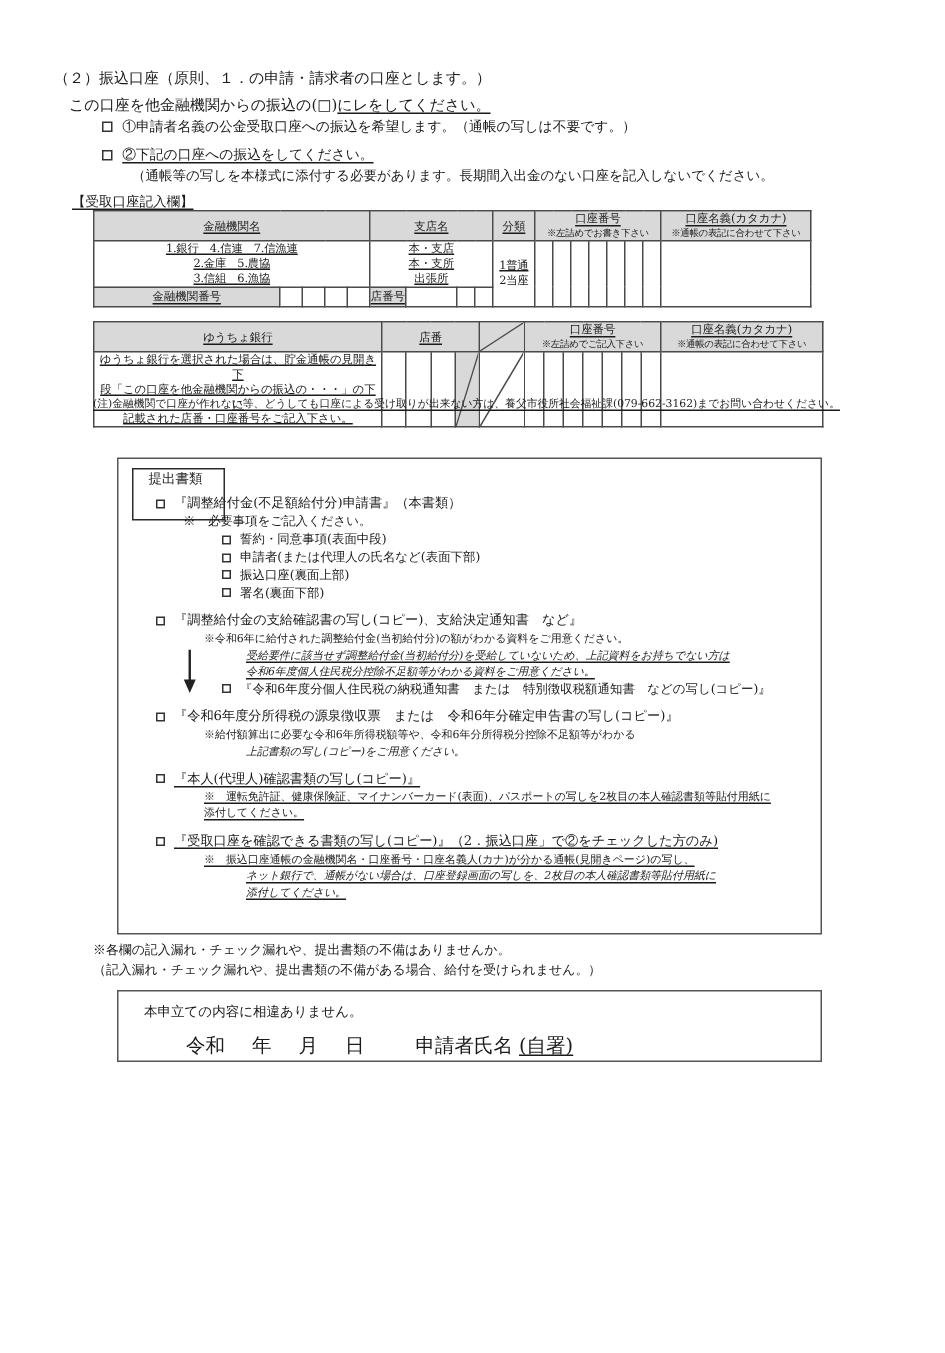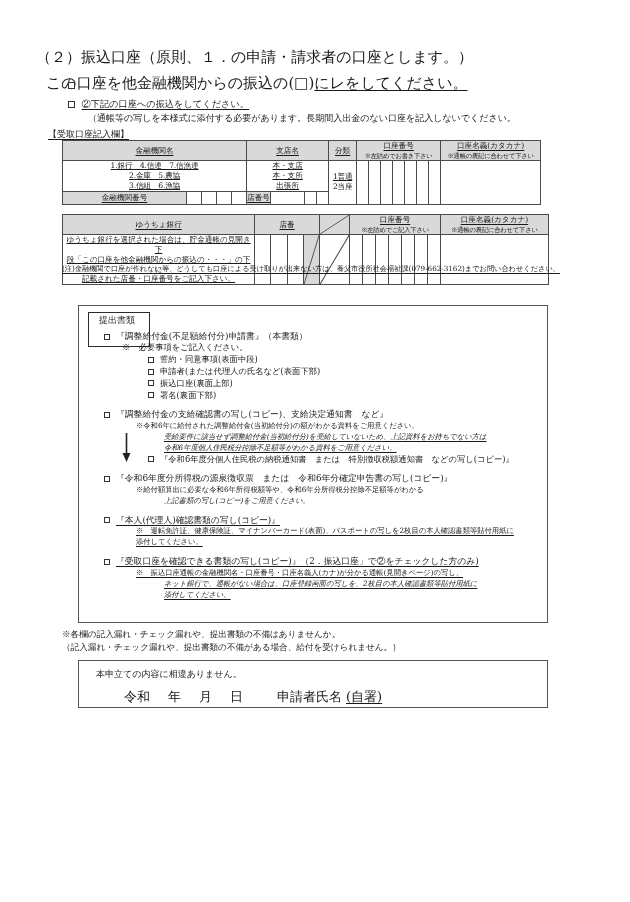--- a/index.html
+++ b/index.html
@@ -21,21 +21,21 @@
     height: 902px;
     padding: 0;
     box-sizing: border-box;
   }
 
   
   .sec-head {
     position: absolute;
     left: 36px;
     top: 44px;
-    font-size: 15px;
+    font-size: 10px;
     line-height: 1.75;
     white-space: nowrap;
   }
   .sec-head .l2 { padding-left: 10px; }
   .u { text-decoration: underline; text-underline-offset: 1.5px; }
 
   .chk-line {
     position: absolute;
     font-size: 9.2px;
     line-height: 1.6;
@@ -255,21 +255,21 @@
 <body>
 
 <div class="page">
 
   <div class="sec-head">
     <div>（２）振込口座（原則、１．の申請・請求者の口座とします。）</div>
     <div class="l2"><span>この口座を他金融機関からの振込の(□)</span><span class="u">にレをしてください。</span></div>
   </div>
 
   <div class="chk-line" style="left:68px; top:78px;">
-    <span class="box"></span>
+    <span class="box"></span><span>①申請者名義の公金受取口座への振込を希望します。（通帳の写しは不要です。）</span>
   </div>
 
   <div class="chk-line" style="left:68px; top:97px;">
     <span class="box"></span><span class="u">②下記の口座への振込をしてください。</span>
   </div>
 
   <div class="chk-line" style="left:88px; top:111px; font-size:9px;">（通帳等の写しを本様式に添付する必要があります。長期間入出金のない口座を記入しないでください。</div>
 
   <div class="label-uketori">【受取口座記入欄】</div>
 

